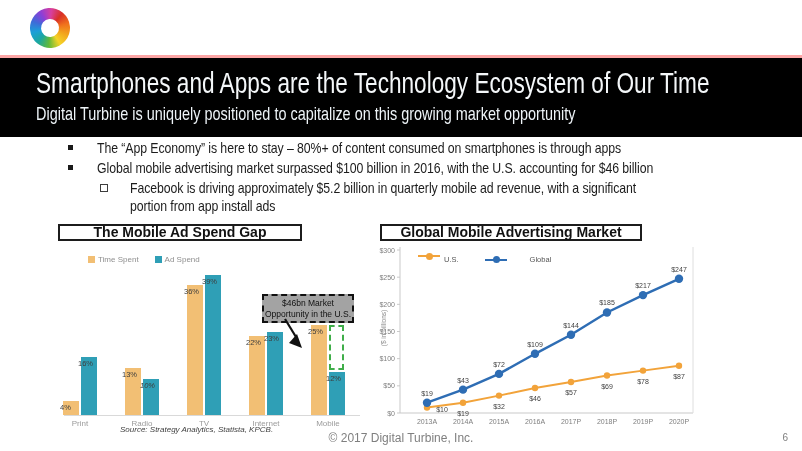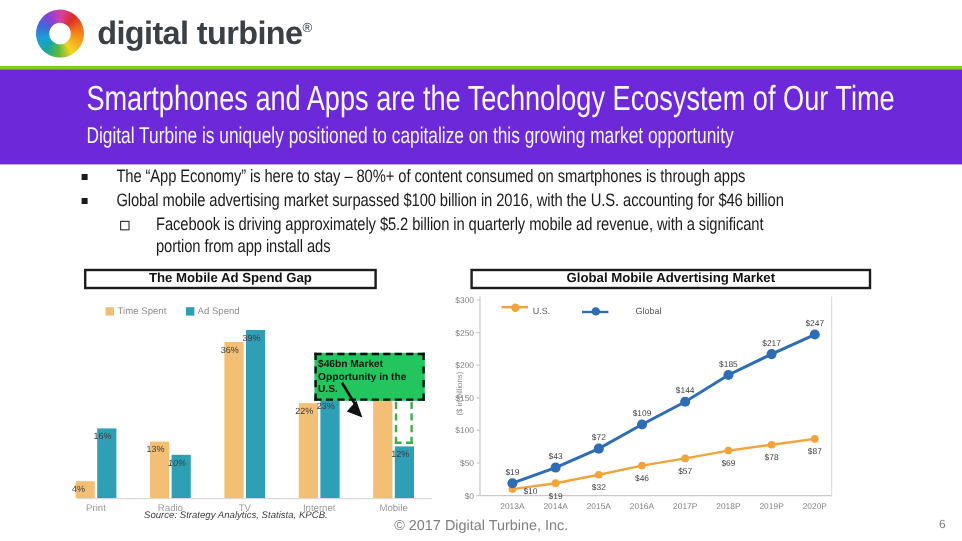--- a/index.html
+++ b/index.html
@@ -8,58 +8,58 @@
 
   
   .logo{position:absolute;left:30px;top:8px;display:flex;align-items:center;gap:11px;}
   .swirl{width:40px;height:40px;border-radius:50%;position:relative;transform:rotate(40deg);
     background:conic-gradient(#d93025,#f0711c,#f2a51d,#f5d327,#61b93a,#1ba7a0,#1b9fd8,#3f6ad8,#8b3fd8,#d83f9e,#d93025);}
   .swirl::after{content:'';position:absolute;left:11px;top:11px;width:18px;height:18px;border-radius:50%;background:#fff;}
   .brand{font-size:27px;font-weight:600;color:#3a4046;letter-spacing:-0.5px;}
   .brand sup{font-size:11px;font-weight:400;}
 
   
-  .banner{position:absolute;left:0;top:55px;width:802px;height:82px;background:#6d28d9;
-    border-top:3px solid #84cc16;box-sizing:border-box;padding:9px 0 0 72px;}
+  .banner{position:absolute;left:0;top:55px;width:802px;height:82px;background:#000000;
+    border-top:3px solid #fca5a5;box-sizing:border-box;padding:9px 0 0 36px;}
   .slide-title{font-size:29px;color:#f4f7f9;white-space:nowrap;
     transform:scaleX(0.78);transform-origin:left center;}
   .slide-subtitle{font-size:19px;color:#eef4f8;white-space:nowrap;margin-top:3px;
     transform:scaleX(0.76);transform-origin:left center;}
 
   
   .bullets{position:absolute;left:60px;top:139px;width:720px;}
   .brow{display:flex;align-items:flex-start;margin-bottom:2px;}
   .m1{width:5px;height:5px;background:#1a1a1a;margin:6px 0 0 8px;flex:none;}
   .m2{width:6px;height:6px;border:1px solid #3d3d3d;background:#fff;margin:5px 0 0 40px;flex:none;}
   .btext{font-size:15px;color:#1c1c1c;line-height:18px;letter-spacing:-0.1px;
     transform:scaleX(0.82);transform-origin:left top;white-space:nowrap;margin-left:24px;}
   .b-l2 .btext{white-space:normal;width:745px;margin-left:22px;}
   .b1mid{font-size:13.5px;}
   a.mslink{text-decoration:underline;cursor:pointer;}
 
   
   .tbox{position:absolute;top:224px;height:17px;border:2px solid #1c1c1c;background:#fff;
-    box-sizing:border-box;font-weight:bold;font-size:11px;color:#111;text-align:center;line-height:13px;margin-left:12px;}
+    box-sizing:border-box;font-weight:bold;font-size:14px;color:#111;text-align:center;line-height:13px;}
   #tbox-left{left:58px;width:244px;}
-  #tbox-right{left:380px;width:334px;}
+  #tbox-right{left:380px;width:262px;}
 
   
   #bar-panel{position:absolute;left:50px;top:243px;width:320px;height:198px;}
   #bar-legend{position:absolute;left:38px;top:12px;display:flex;gap:16px;font-size:8px;color:#8f8f8f;align-items:center;}
   .lg-item{display:flex;align-items:center;gap:3px;}
   .lg-sq{width:7px;height:7px;display:inline-block;}
   .bar{position:absolute;}
   .bval{position:absolute;font-size:7.5px;color:#3d3d3d;text-align:left;}
   .cat{position:absolute;font-size:8px;color:#9b9b9b;text-align:center;}
   .gapbox{position:absolute;border:2px dashed;background:transparent;box-sizing:border-box;}
   .baseline{position:absolute;left:14px;width:296px;height:1px;background:#d9d9d9;}
 
   
-  .callout{position:absolute;left:262px;top:294px;width:92px;border:2px dashed #111;background:#22c55e;
-    box-sizing:border-box;font-size:8.5px;font-weight:bold;color:#111;text-align:left;line-height:1.25;padding:2px 1px;}
+  .callout{position:absolute;left:262px;top:294px;width:92px;border:2px dashed #111;background:#a3a3a3;
+    box-sizing:border-box;font-size:8.5px;font-weight:normal;color:#111;text-align:center;line-height:1.25;padding:2px 1px;}
   #arrow{position:absolute;left:278px;top:316px;}
 
   .source{position:absolute;left:120px;top:425px;width:320px;text-align:left;
     font-size:8px;font-style:italic;color:#3f3f3f;}
 
   
   #line-panel{position:absolute;left:376px;top:243px;width:345px;height:200px;}
   #line-legend{position:absolute;left:42px;top:12px;display:flex;gap:26px;font-size:7.5px;color:#555;align-items:center;}
   .lswatch{width:22px;height:2px;display:inline-block;position:relative;margin-right:4px;}
   .lswatch::after{content:'';position:absolute;left:8px;top:-2.5px;width:7px;height:7px;border-radius:50%;background:inherit;}
@@ -68,21 +68,20 @@
 
   
   .copyright{position:absolute;left:0;top:431px;width:802px;text-align:center;font-size:12px;color:#7f7f7f;}
   .pagenum{position:absolute;right:14px;top:432px;font-size:10px;color:#7f7f7f;}
 </style>
 </head>
 <body>
 
 <div class="logo">
   <div class="swirl"></div>
-  <div class="brand"><span>digital turbine</span><sup>®</sup></div>
 </div>
 
 <div class="banner">
   <div class="slide-title">Smartphones and Apps are the Technology Ecosystem of Our Time</div>
   <div class="slide-subtitle">Digital Turbine is uniquely positioned to capitalize on this growing market opportunity</div>
 </div>
 
 <div class="bullets">
   <div class="brow">
     <span class="m1"></span>

